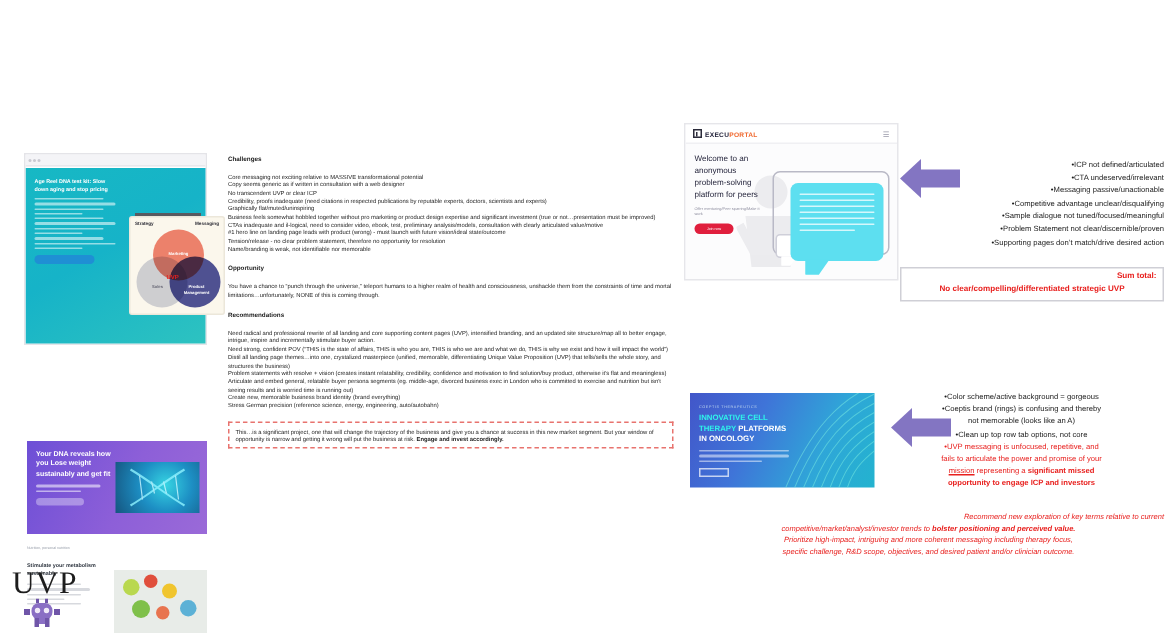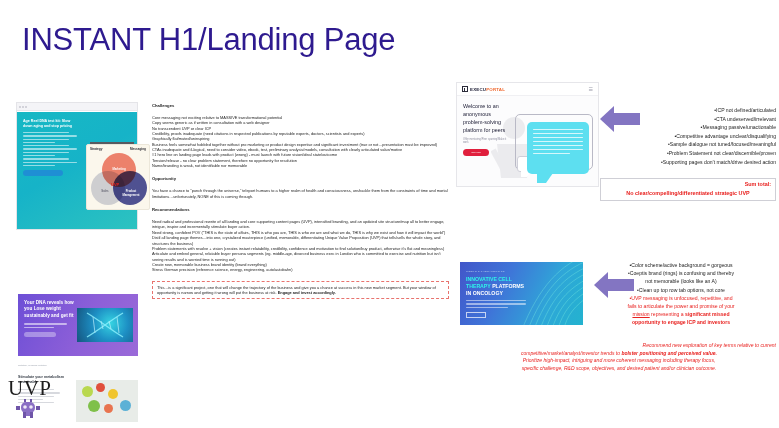--- a/index.html
+++ b/index.html
@@ -230,21 +230,20 @@
   }
   .rec-note .r1 { text-align:right; display:block; }
   .rec-note b { font-weight:bold; }
 </style>
 </head>
 <body>
 
 <div class="stage">
 
   <div class="title-block">
-    <div class="title-main">INSTANT H1/Landing Page</div>
   </div>
 
   <div class="left-shot">
 
     <div class="ls-card ls-top">
       <div class="ls-browserbar">
         <span class="ls-dot"></span>
         <span class="ls-dot"></span>
         <span class="ls-dot"></span>
       </div>

